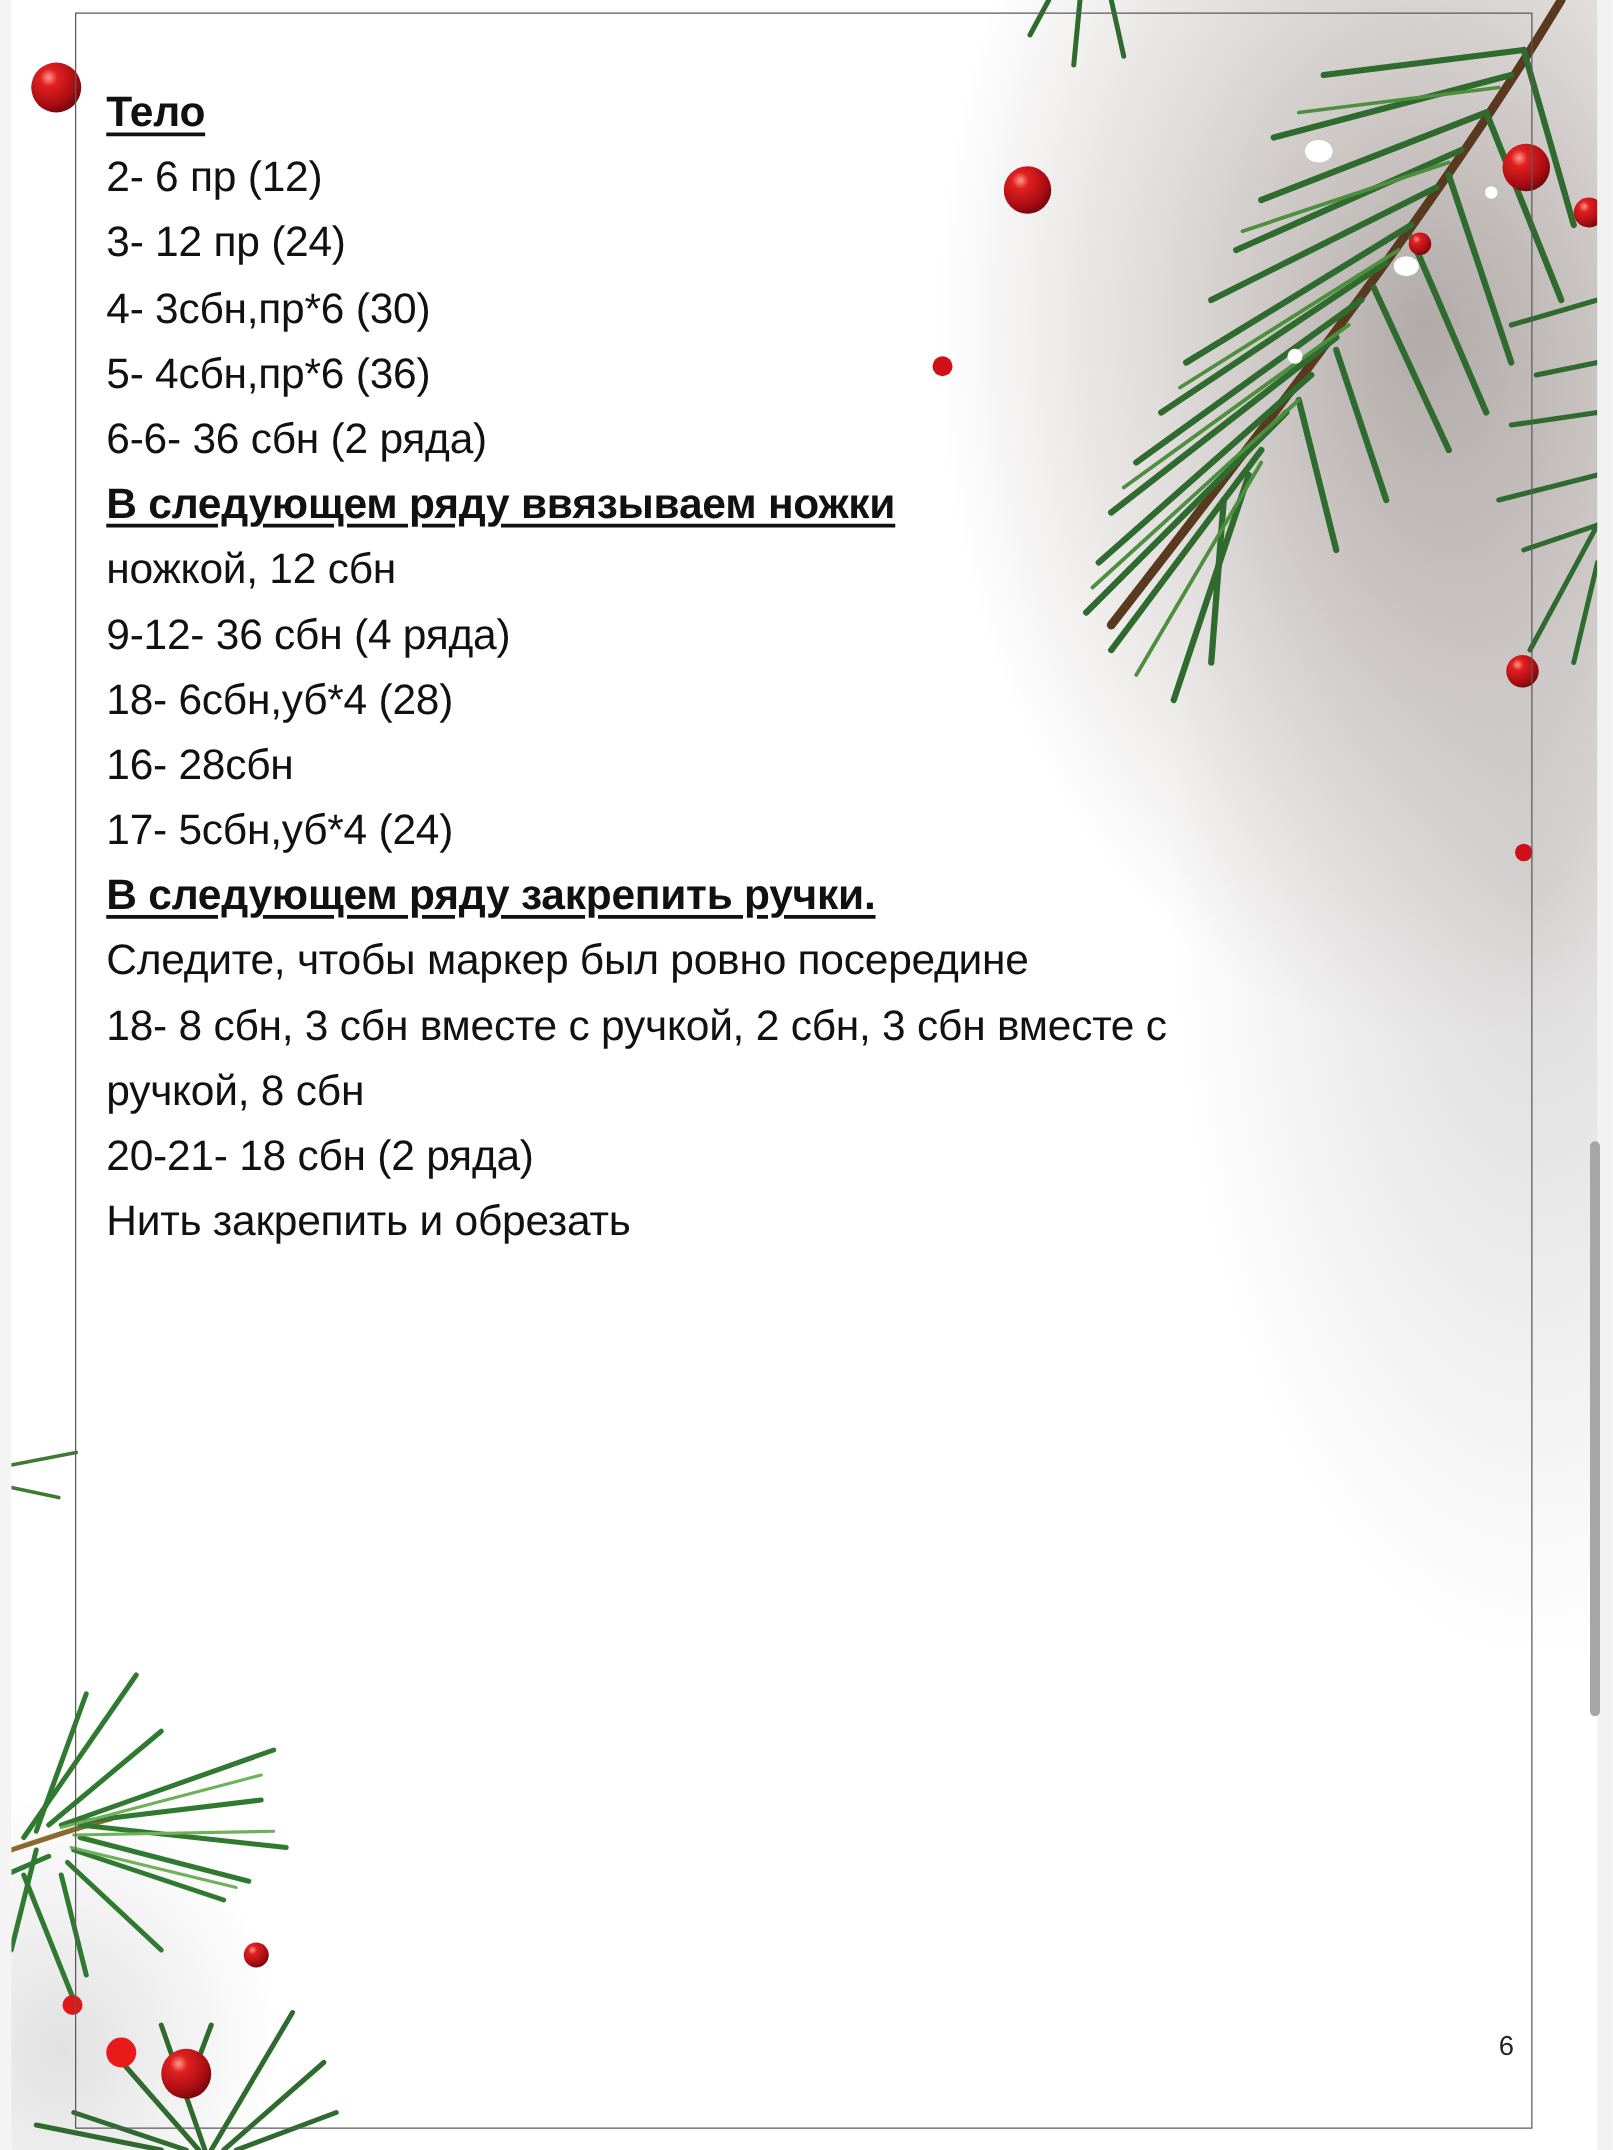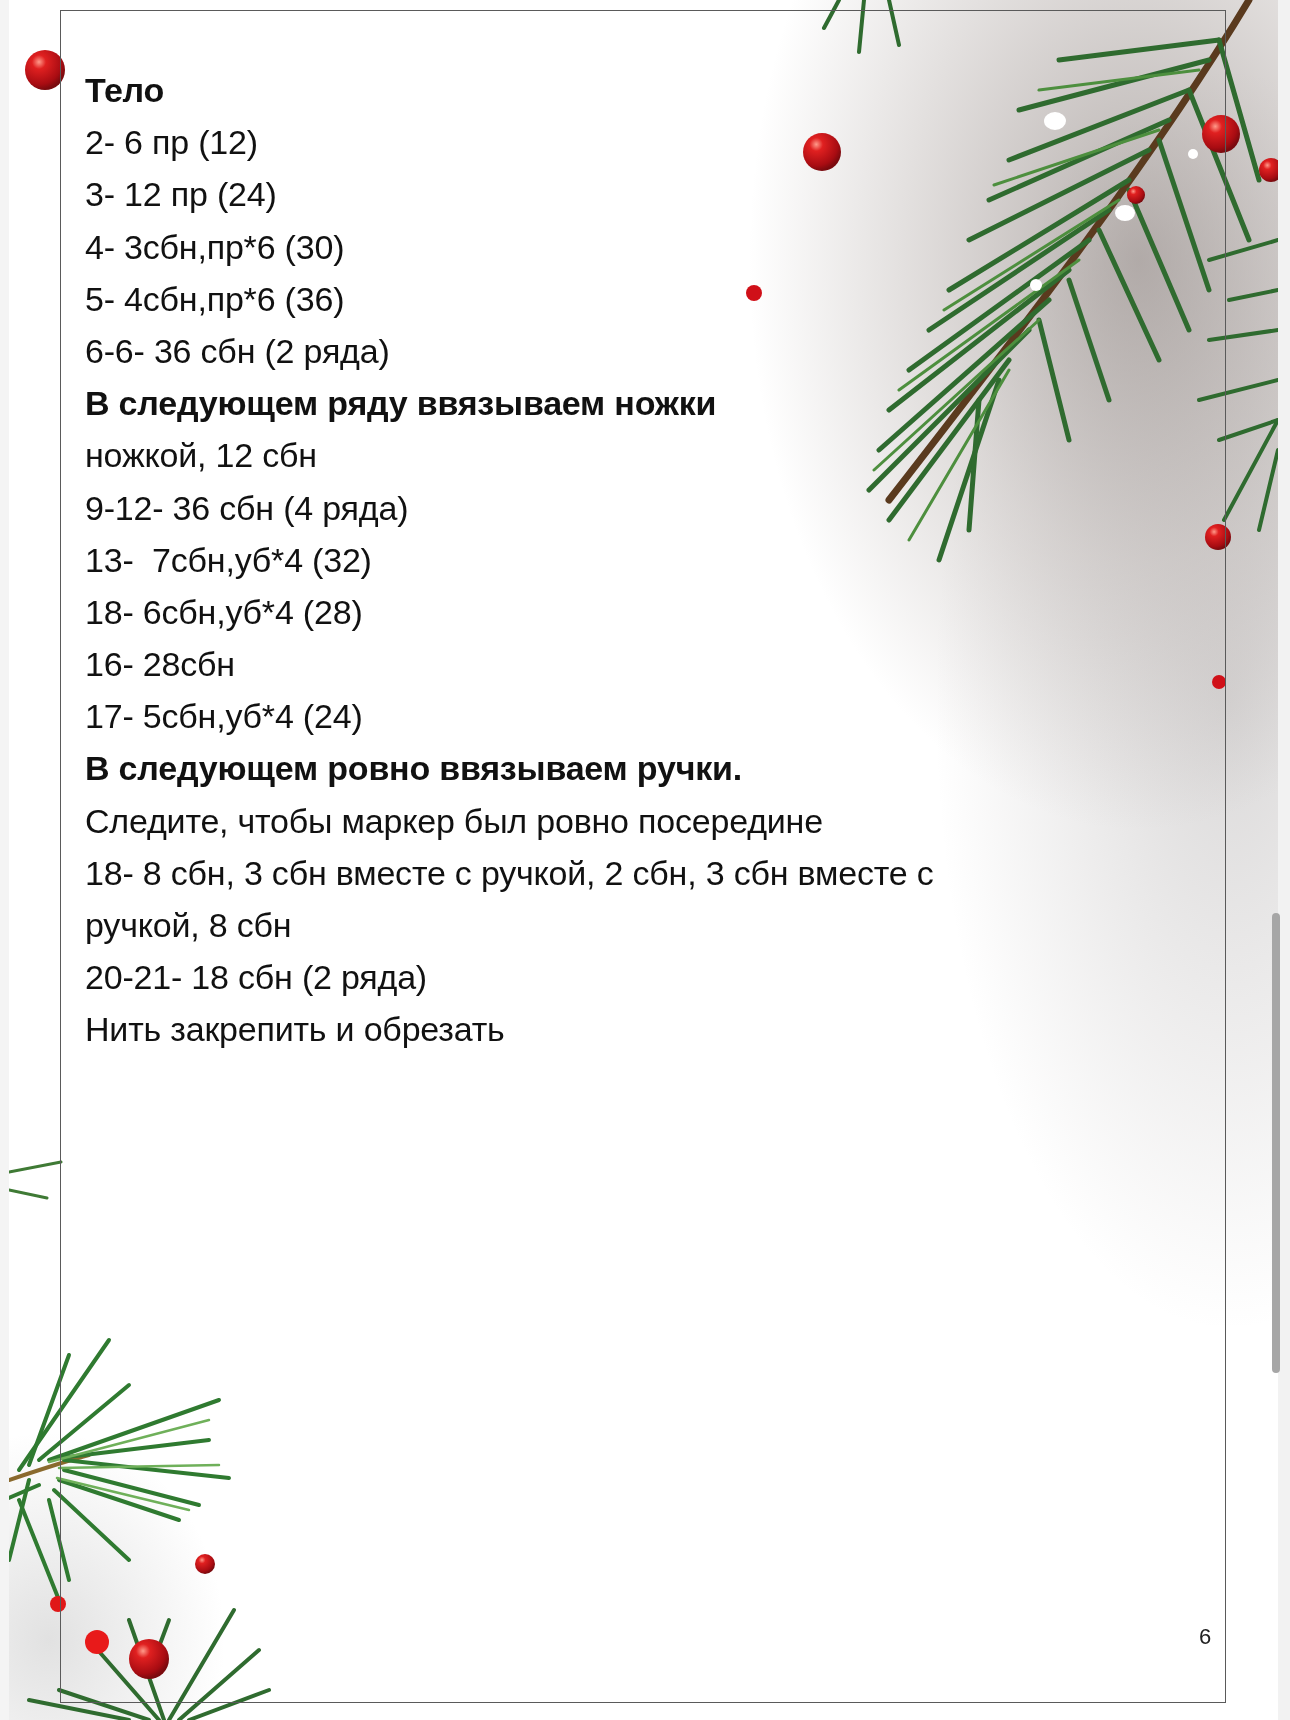--- a/index.html
+++ b/index.html
@@ -21,21 +21,21 @@
   .page-frame {
     position:absolute; left:51px; top:10px; width:1166px; height:1693px;
     border:1.5px solid #5a5a5a; box-sizing:border-box;
   }
   .content {
     position:absolute; left:76px; top:64px; width:1120px;
     font-size:34px; line-height:52.2px; color:#111;
     letter-spacing:-0.2px;
   }
   .line { white-space:nowrap; height:52.2px; }
-  .heading { font-weight:bold; text-decoration-thickness:3px; text-underline-offset:5px; }
+  .heading { font-weight:bold; text-decoration:underline; text-decoration-thickness:3px; text-underline-offset:5px; }
   .page-number {
     position:absolute; left:1190px; top:1624px; font-size:22px; color:#222;
   }
   .scroll-track {
     position:absolute; right:0; top:0; width:12px; height:1720px; background:#f2f2f2;
   }
   .scroll-thumb {
     position:absolute; left:1272px; top:913px; width:8px; height:460px;
     background:#a6a6a6; border-radius:4px;
   }
@@ -177,25 +177,24 @@
   <div class="content">
     <div class="line heading">Тело</div>
     <div class="line">2- 6 пр (12)</div>
     <div class="line">3- 12 пр (24)</div>
     <div class="line">4- 3сбн,пр*6 (30)</div>
     <div class="line">5- 4сбн,пр*6 (36)</div>
     <div class="line">6-6- 36 сбн (2 ряда)</div>
     <div class="line heading">В следующем ряду ввязываем ножки</div>
     <div class="line">ножкой, 12 сбн</div>
     <div class="line">9-12- 36 сбн (4 ряда)</div>
-    <div class="line" style="white-space:pre">13-  7сбн,уб*4 (32)</div>
     <div class="line">18- 6сбн,уб*4 (28)</div>
     <div class="line">16- 28сбн</div>
     <div class="line">17- 5сбн,уб*4 (24)</div>
-    <div class="line heading">В следующем ровно ввязываем ручки.</div>
+    <div class="line heading">В следующем ряду закрепить ручки.</div>
     <div class="line">Следите, чтобы маркер был ровно посередине</div>
     <div class="line">18- 8 сбн, 3 сбн вместе с ручкой, 2 сбн, 3 сбн вместе с</div>
     <div class="line">ручкой, 8 сбн</div>
     <div class="line">20-21- 18 сбн (2 ряда)</div>
     <div class="line">Нить закрепить и обрезать</div>
   </div>
 
   <div class="page-number">6</div>
 </div>
 

